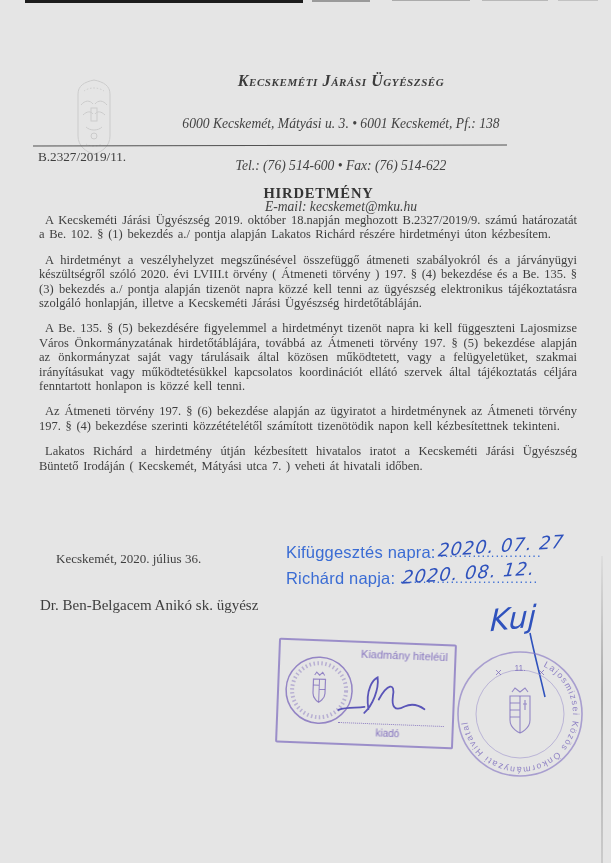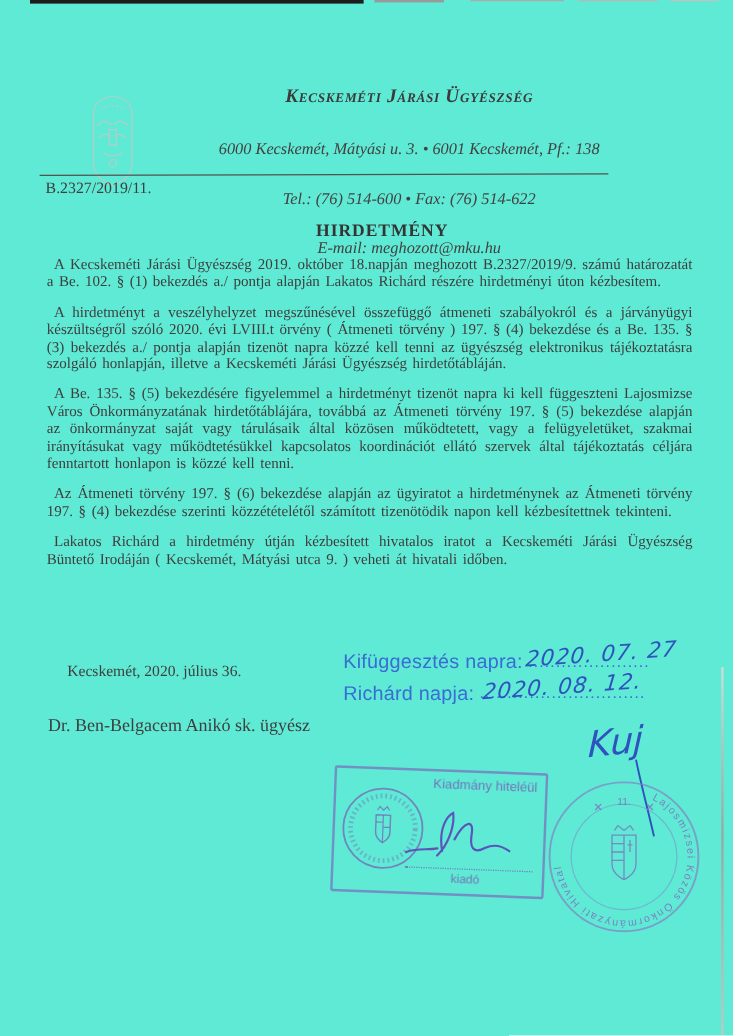--- a/index.html
+++ b/index.html
@@ -1,18 +1,18 @@
 <!DOCTYPE html>
 <html><head>
 <meta charset="utf-8">
 <style>
   html,body{margin:0;padding:0;background:#ffffff;}
   .page{
     position:relative;width:611px;height:863px;overflow:hidden;
-    background:#5eead4;font-family:"Liberation Serif","DejaVu Serif",serif;color:#3e3e3e;
+    background:#e5e5e5;font-family:"Liberation Serif","DejaVu Serif",serif;color:#3e3e3e;
   }
   
   .scan-top{position:absolute;top:0;left:0;width:611px;height:4px;}
   .scan-top .seg{position:absolute;top:0;}
   .scan-right{position:absolute;right:8px;top:556px;width:2px;height:307px;
     background:linear-gradient(to bottom,#dcdcdc,#9f9f9f 45%,#c6c6c6);opacity:.85;}
   
   .letterhead{position:absolute;top:72px;left:120px;width:442px;text-align:center;}
   .office{font-size:16px;font-weight:bold;font-style:italic;font-variant:small-caps;
     letter-spacing:.6px;color:#3b3b3b;}
@@ -80,34 +80,34 @@
       <path d="M12,49 C16,53 24,53 28,49"></path>
       <circle cx="20" cy="58" r="3"></circle>
       <path d="M12,66 A12,8 0 0 0 28,66" stroke-dasharray="1.5,1.8"></path>
     </g>
   </svg>
 
   <header class="letterhead">
     <div class="office">Kecskeméti Járási Ügyészség</div>
     <div class="lh-line">6000 Kecskemét, Mátyási u. 3. • 6001 Kecskemét, Pf.: 138</div>
     <div class="lh-line">Tel.: (76) 514-600 •  Fax: (76) 514-622</div>
-    <div class="lh-line">E-mail: meghozott@mku.hu</div>
+    <div class="lh-line">E-mail: kecskemet@mku.hu</div>
   </header>
 
   <div class="rule"></div>
   <div class="refno">B.2327/2019/11.</div>
 
   <div class="doc-title">HIRDETMÉNY</div>
 
   <main class="bodytext">
     <p>A Kecskeméti Járási Ügyészség 2019. október 18.napján meghozott B.2327/2019/9. számú határozatát a Be. 102. § (1) bekezdés a./ pontja alapján Lakatos Richárd részére hirdetményi úton kézbesítem.</p>
     <p>A hirdetményt a veszélyhelyzet megszűnésével összefüggő átmeneti szabályokról és a járványügyi készültségről szóló 2020. évi LVIII.t örvény ( Átmeneti törvény ) 197. § (4) bekezdése és a Be. 135. § (3) bekezdés a./ pontja alapján tizenöt napra közzé kell tenni az ügyészség elektronikus tájékoztatásra szolgáló honlapján, illetve a Kecskeméti Járási Ügyészség hirdetőtábláján.</p>
     <p>A Be. 135. § (5) bekezdésére figyelemmel a hirdetményt tizenöt napra ki kell függeszteni Lajosmizse Város Önkormányzatának hirdetőtáblájára, továbbá az Átmeneti törvény 197. § (5) bekezdése alapján az önkormányzat saját vagy tárulásaik által közösen működtetett, vagy a felügyeletüket, szakmai irányításukat vagy működtetésükkel kapcsolatos koordinációt ellátó szervek által tájékoztatás céljára fenntartott honlapon is közzé kell tenni.</p>
     <p>Az Átmeneti törvény 197. § (6) bekezdése alapján az ügyiratot a hirdetménynek az Átmeneti törvény 197. § (4) bekezdése szerinti közzétételétől számított tizenötödik napon kell kézbesítettnek tekinteni.</p>
-    <p>Lakatos Richárd a hirdetmény útján kézbesített hivatalos iratot a Kecskeméti Járási Ügyészség Büntető Irodáján ( Kecskemét, Mátyási utca 9. ) veheti át hivatali időben.</p>
+    <p>Lakatos Richárd a hirdetmény útján kézbesített hivatalos iratot a Kecskeméti Járási Ügyészség Büntető Irodáján ( Kecskemét, Mátyási utca 7. ) veheti át hivatali időben.</p>
   </main>
 
   <div class="dateline">Kecskemét, 2020. július 36.</div>
 
   <div class="posting">
     <div class="post-row">
       <span class="post-label">Kifüggesztés napra:</span>
       <span class="post-dots">......................</span>
       <span class="hand d1">2020. 07. 27</span>
     </div>

